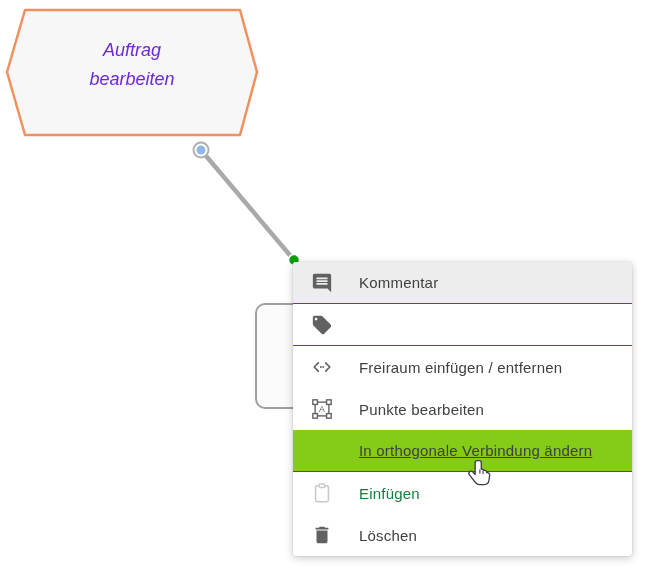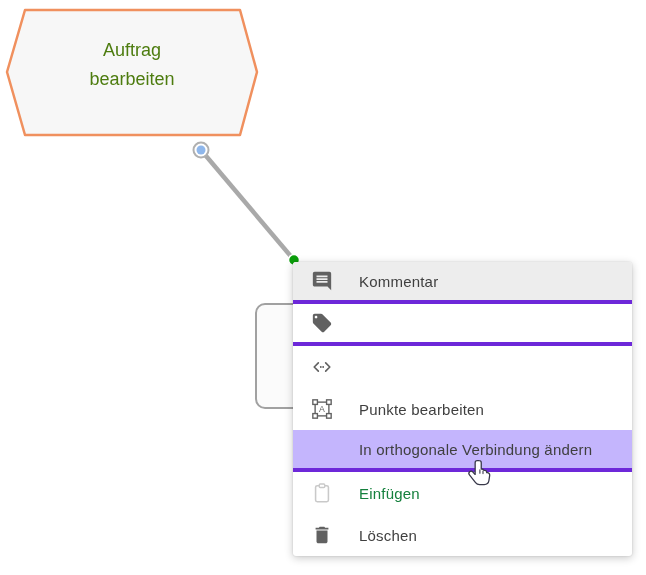--- a/index.html
+++ b/index.html
@@ -23,22 +23,23 @@
   .event-label {
     position: absolute;
     left: 10px; top: 10px;
     width: 244px; height: 110px;
     display: flex;
     flex-direction: column;
     align-items: center;
     justify-content: center;
     font-size: 18px;
     line-height: 29px;
-    color: #4d7c0f;
+    color: #6d28d9;
     text-align: center;
+    font-style: italic;
   }
   .partial-shape {
     position: absolute;
     left: 255px; top: 303px;
     width: 66px; height: 106px;
     border: 2px solid #a1a1a1;
     border-radius: 10px;
     background: #fbfbfb;
   }
   .context-menu {
@@ -55,23 +56,23 @@
     height: 42px;
     display: flex;
     align-items: center;
     padding-left: 17px;
     font-size: 15px;
     letter-spacing: 0.2px;
     color: #3f3f3f;
     cursor: default;
     white-space: nowrap;
   }
-  .menu-row.divider { border-bottom: 4px solid #6d28d9; }
+  .menu-row.divider { border-bottom: 1px solid #6d28d9; }
   .menu-row.shaded  { background: #ededed; }
-  .menu-row.active  { background: #c4b5fd; }
+  .menu-row.active  { background: #84cc16; text-decoration: underline; }
   .menu-row.disabled .item-label { color: #15803d; }
   .menu-row.disabled .mi { color: #c9c9c9; }
   .mi {
     width: 24px; height: 24px;
     margin-right: 25px;
     display: flex;
     align-items: center;
     justify-content: center;
     color: #616161;
     flex: 0 0 24px;
@@ -126,20 +127,21 @@
       <span class="mi">
         <svg width="22" height="22" viewBox="0 0 24 24">
           <g fill="none" stroke="currentColor" stroke-width="1.8" stroke-linecap="round" stroke-linejoin="round">
             <path d="M8 7.5 3.5 12 8 16.5"></path>
             <path d="M16 7.5 20.5 12 16 16.5"></path>
           </g>
           <circle cx="10.7" cy="12" r="1.05" fill="currentColor"></circle>
           <circle cx="13.3" cy="12" r="1.05" fill="currentColor"></circle>
         </svg>
       </span>
+      <span class="item-label">Freiraum einfügen / entfernen</span>
     </div>
 
     <div class="menu-row">
       <span class="mi">
         <svg width="22" height="22" viewBox="0 0 24 24">
           <rect x="4.5" y="4.5" width="15" height="15" fill="none" stroke="currentColor" stroke-width="1.5"></rect>
           <g fill="#ffffff" stroke="currentColor" stroke-width="1.5">
             <rect x="2" y="2" width="5" height="5"></rect>
             <rect x="17" y="2" width="5" height="5"></rect>
             <rect x="2" y="17" width="5" height="5"></rect>

